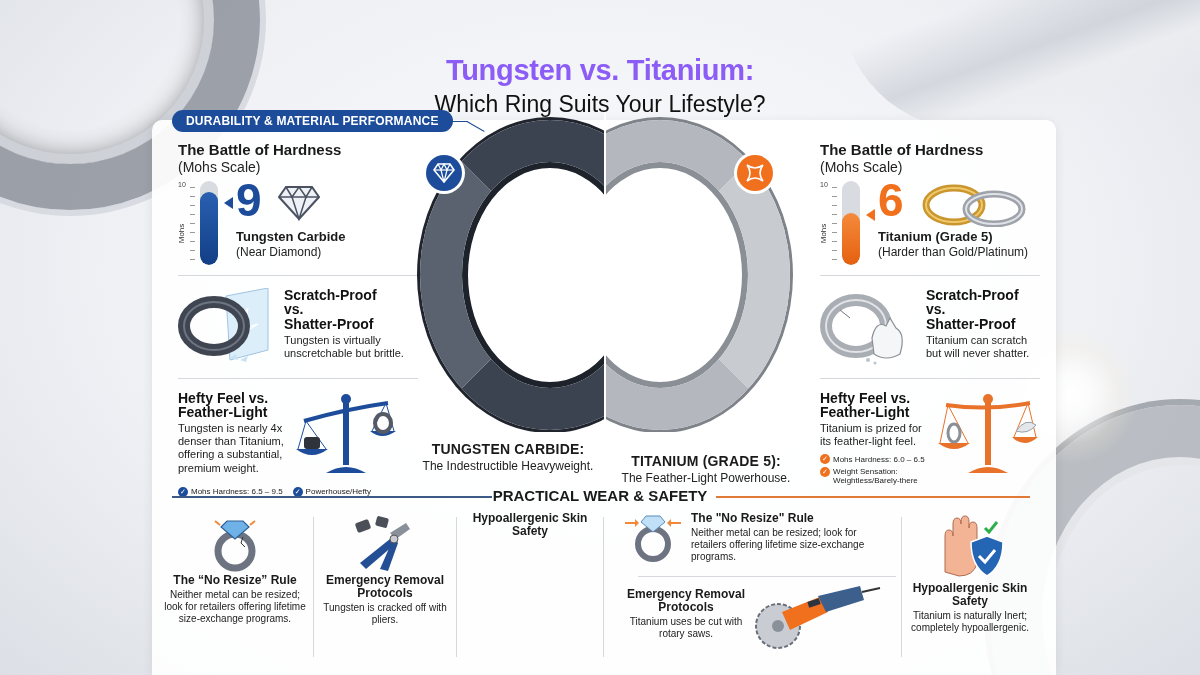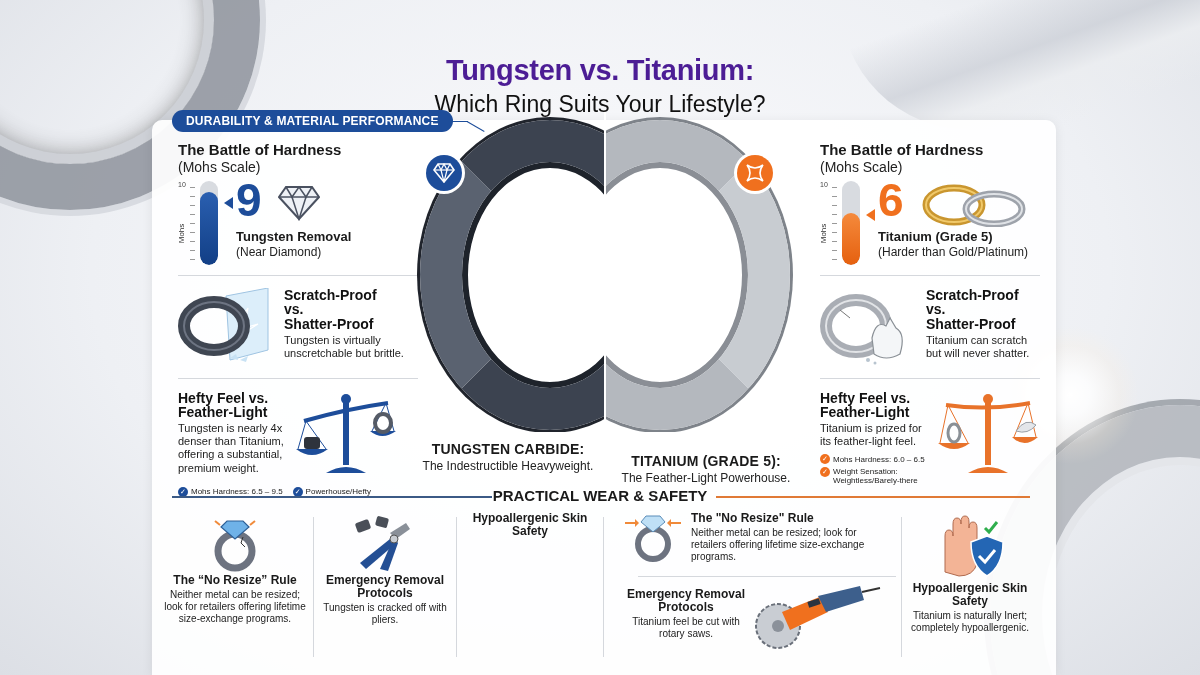--- a/index.html
+++ b/index.html
@@ -29,21 +29,21 @@
     position: absolute; right: 60px; bottom: 210px; width: 140px; height: 140px;
     background: radial-gradient(circle, #ffffff 0%, rgba(255,255,255,.8) 20%, rgba(255,240,220,.2) 50%, transparent 70%);
   }
   .feather {
     position: absolute; right: 0; top: 0; width: 360px; height: 130px;
     background: linear-gradient(160deg, transparent 20%, rgba(200,204,212,.7) 45%, rgba(235,237,240,.9) 60%, transparent 80%);
     border-radius: 0 0 0 200px;
   }
 
   .title { position: absolute; top: 56px; left: 0; width: 1200px; text-align: center; }
-  .title h1 { font-size: 29px; font-weight: 800; letter-spacing: -.3px; color: #4c1d95; line-height: 1; }
+  .title h1 { font-size: 29px; font-weight: 800; letter-spacing: -.3px; color: #8b5cf6; line-height: 1; }
   .title h2 { font-size: 23px; font-weight: 400; color: #111; margin-top: 6px; }
 
   .panel {
     position: absolute; left: 152px; top: 120px; width: 904px; height: 555px;
     background: rgba(255,255,255,.93);
     border-radius: 10px 10px 0 0;
     box-shadow: 0 2px 12px rgba(0,0,0,.08);
   }
 
   .section-pill {
@@ -172,21 +172,21 @@
       <div class="gauge-fill" style="height:86%;background:linear-gradient(#2a5fb0,#123f86);"></div>
     </div>
     <div class="pointer" style="top:16px;border-right-color:#1d4d9a;"></div>
     <div class="big-num" style="color:#1d4d9a;">9</div>
     <svg class="icon-svg" style="position:absolute;left:100px;top:4px;" width="42" height="36" viewBox="0 0 42 36">
       <polygon points="8,2 34,2 41,12 21,34 1,12" fill="#eef1f6" stroke="#4a5160" stroke-width="2"></polygon>
       <polyline points="1,12 41,12" stroke="#4a5160" stroke-width="1.5" fill="none"></polyline>
       <polyline points="8,2 14,12 21,2 28,12 34,2" stroke="#4a5160" stroke-width="1.5" fill="none"></polyline>
       <polyline points="14,12 21,34 28,12" stroke="#4a5160" stroke-width="1.5" fill="none"></polyline>
     </svg>
-    <div class="mat-name">Tungsten Removal</div>
+    <div class="mat-name">Tungsten Carbide</div>
     <div class="mat-note">(Near Diamond)</div>
   </div>
 
   <div class="divider"></div>
 
   <div class="feature-row">
     <svg width="100" height="78" viewBox="0 0 100 78">
       <polygon points="48,8 90,0 90,62 52,72" fill="#dceefa" stroke="#9fc4e2" stroke-width="1"></polygon>
       <polyline points="60,34 70,20 66,40 80,36 64,46" stroke="#fff" stroke-width="1.2" fill="none"></polyline>
       <ellipse cx="36" cy="38" rx="30" ry="24" fill="none" stroke="#3f4652" stroke-width="12"></ellipse>
@@ -411,21 +411,21 @@
         <div class="pw-title" style="font-size:12px;">The "No Resize" Rule</div>
         <div class="pw-text" style="width:190px;">Neither metal can be resized; look for retailers offering lifetime size-exchange programs.</div>
       </div>
     </div>
   </div>
   <div class="vdiv" style="left:478px;top:64px;width:258px;height:1px;"></div>
   <div class="pw-card" style="left:466px;top:70px;width:270px;">
     <div style="display:flex;align-items:flex-start;gap:6px;">
       <div style="width:120px;text-align:center;margin-top:6px;">
         <div class="pw-title">Emergency Removal Protocols</div>
-        <div class="pw-text">Titanium feel be cut with rotary saws.</div>
+        <div class="pw-text">Titanium uses be cut with rotary saws.</div>
       </div>
       <svg width="130" height="70" viewBox="0 0 130 70">
         <circle cx="26" cy="44" r="22" fill="#c9cdd3" stroke="#6a707a" stroke-width="2" stroke-dasharray="4 2"></circle>
         <circle cx="26" cy="44" r="6" fill="#8b919a"></circle>
         <path d="M30 30 L70 14 L76 30 L38 48 Z" fill="#f0701e"></path>
         <path d="M66 14 L108 4 L112 18 L74 30 Z" fill="#3d5f8c"></path>
         <rect x="56" y="18" width="12" height="6" fill="#2b3440" transform="rotate(-18 62 21)"></rect>
         <path d="M110 10 L128 6" stroke="#333" stroke-width="2"></path>
       </svg>
     </div>

